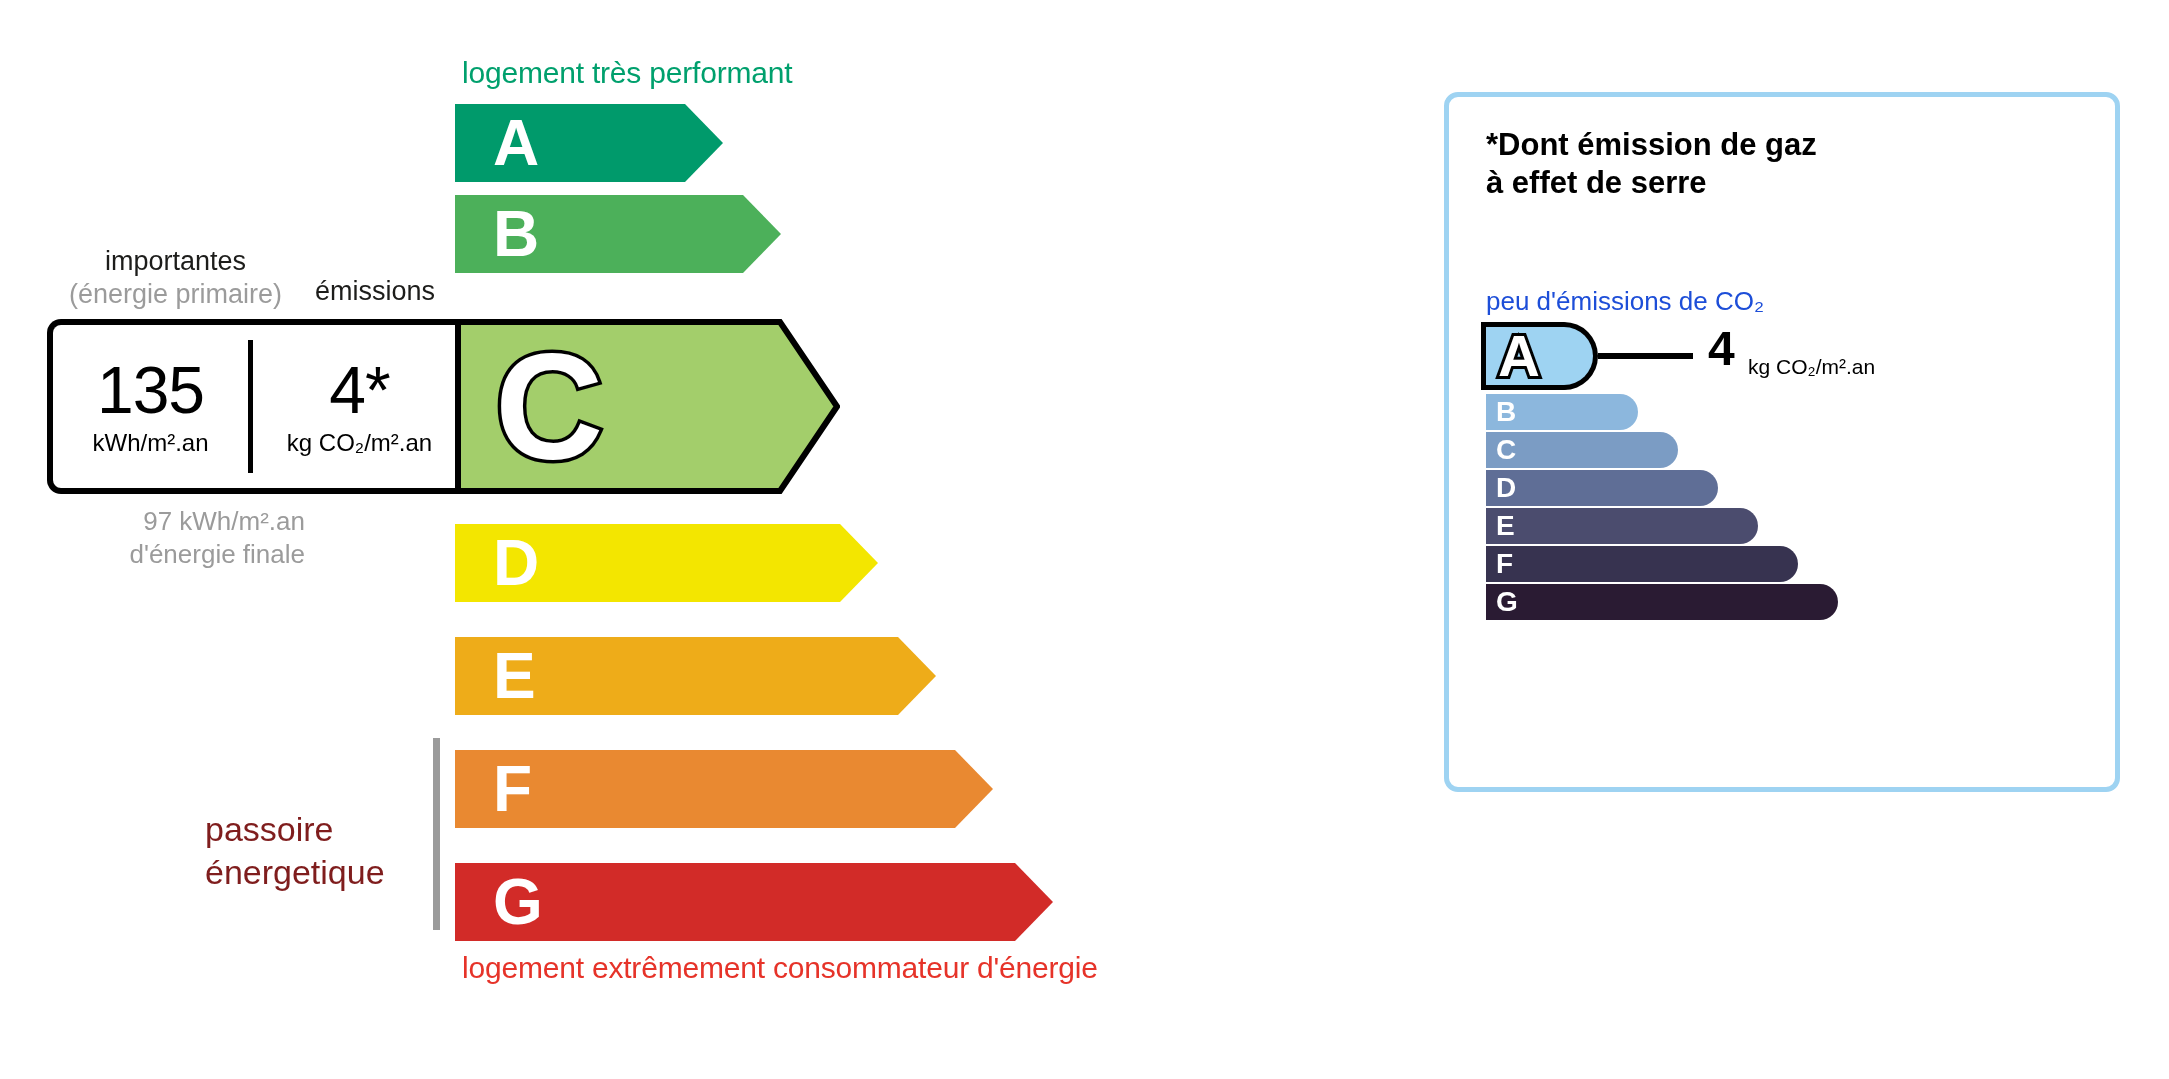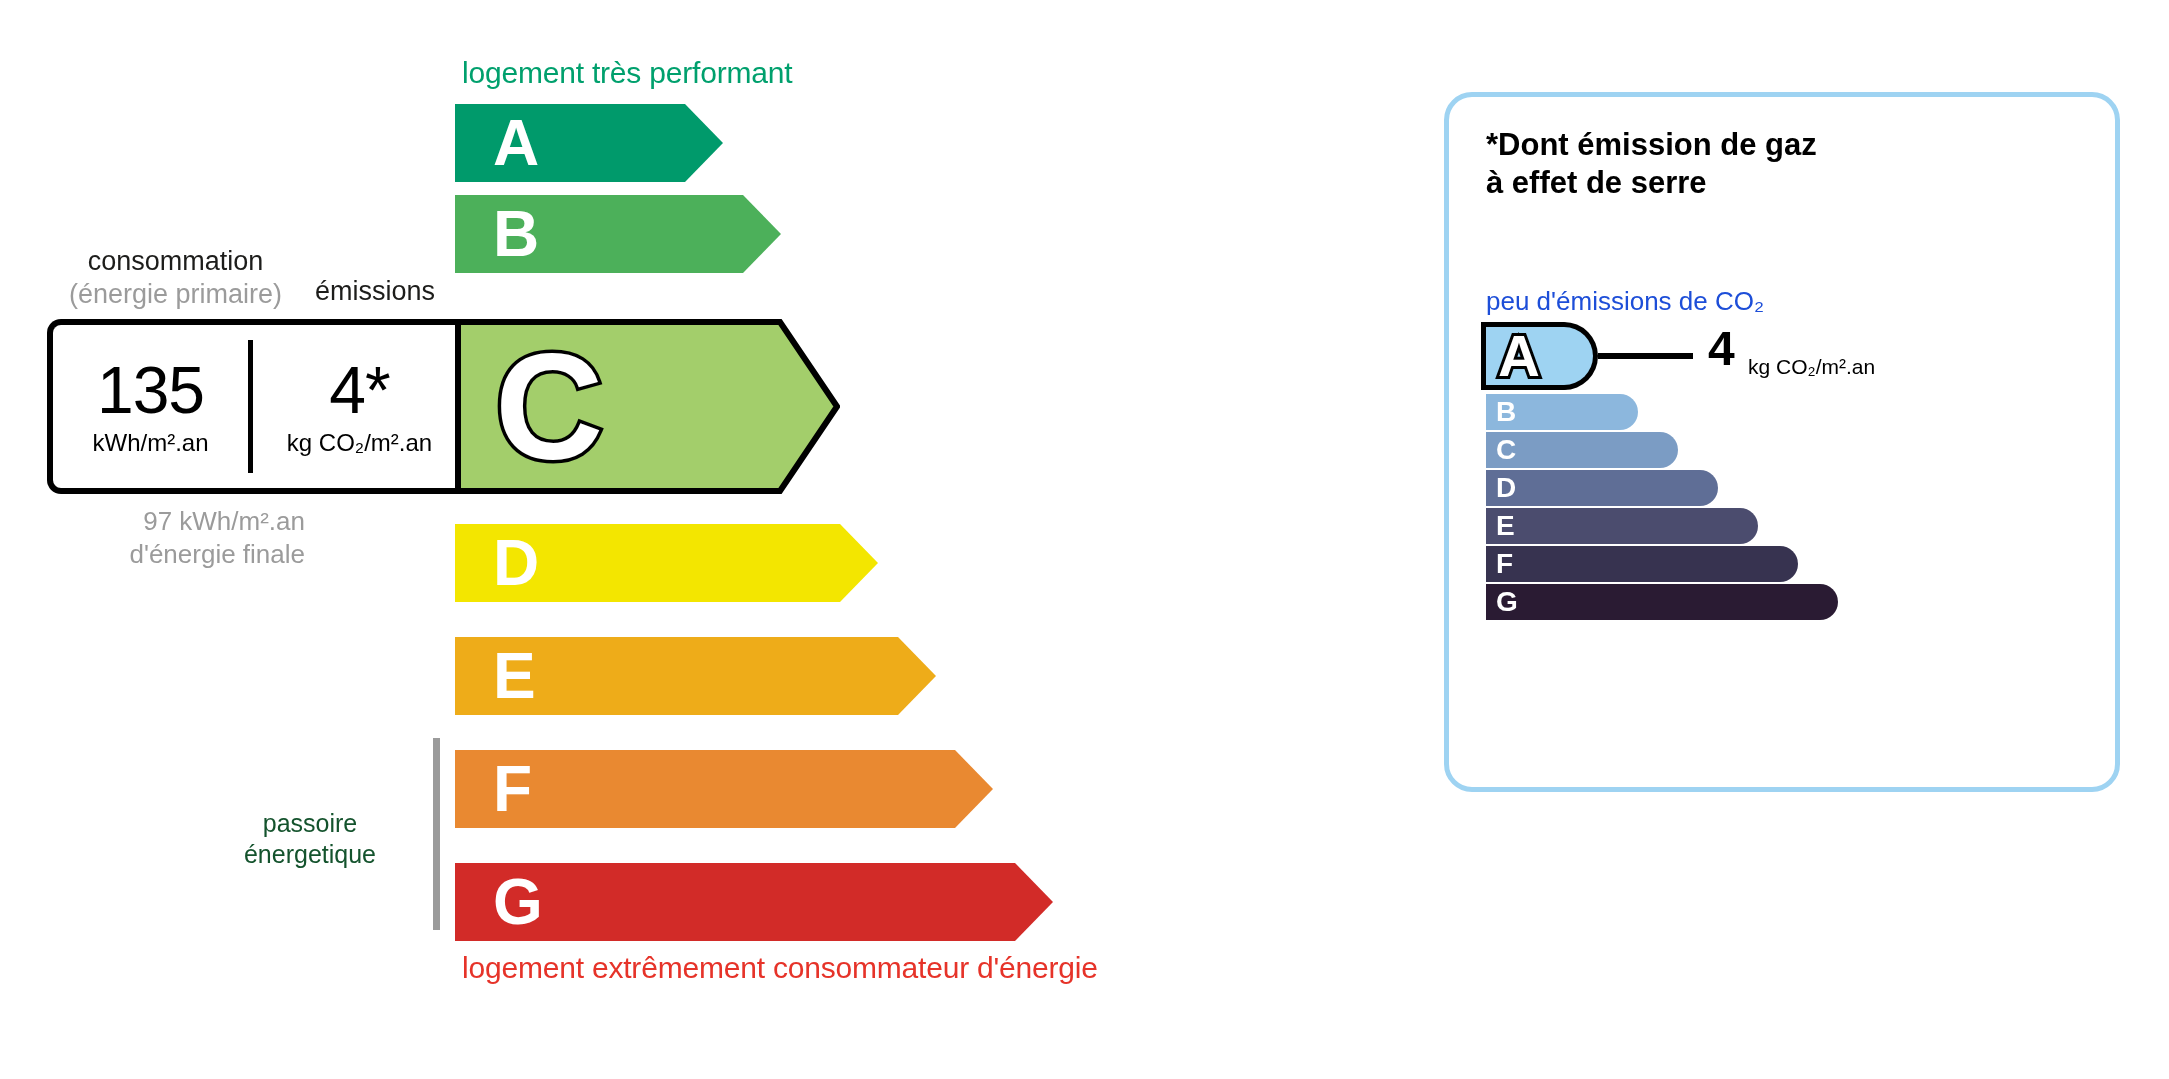--- a/index.html
+++ b/index.html
@@ -103,24 +103,24 @@
   #passoire-line {
     position: absolute;
     left: 433px; top: 738px;
     width: 7px; height: 192px;
     background: #9b9b9b;
   }
   #passoire-text {
     position: absolute;
     left: 205px; top: 808px;
     width: 210px;
-    text-align: center;
-    font-size: 25px;
+    text-align: left;
+    font-size: 34px;
     line-height: 1.25;
-    color: #14532d;
+    color: #7f1d1d;
   }
 
   
   #dpe-rows { position: absolute; left: 0; top: 0; }
   .dpe-row {
     position: absolute;
     left: 455px;
     height: 78px;
   }
   .dpe-arrow {
@@ -147,21 +147,21 @@
     -webkit-text-stroke: 7px #000;
     paint-order: stroke fill;
   }
 
   
   #co2-card {
     position: absolute;
     left: 1444px; top: 92px;
     width: 676px; height: 700px;
     border: 5px solid #9ed3f2;
-    border-radius: 28px;
+    border-radius: 14px;
     background: #ffffff;
     box-sizing: border-box;
   }
   #co2-title {
     position: absolute;
     left: 37px; top: 29px;
     font-size: 31px;
     font-weight: bold;
     line-height: 1.22;
     color: #000;
@@ -242,21 +242,21 @@
   }
 </style>
 </head>
 <body>
 
 <div id="dpe-panel">
 
   <div class="cap-label" id="label-top">logement très performant</div>
 
   <div id="head-conso">
-    <span>consommation</span>
+    <span>importantes</span>
     <span class="sub">(énergie primaire)</span>
   </div>
 
   <div id="head-emis">émissions</div>
 
   <div id="value-box">
     <div class="val-cell left-cell">
       <div class="val-num">135</div>
       <div class="val-unit">kWh/m².an</div>
     </div>

